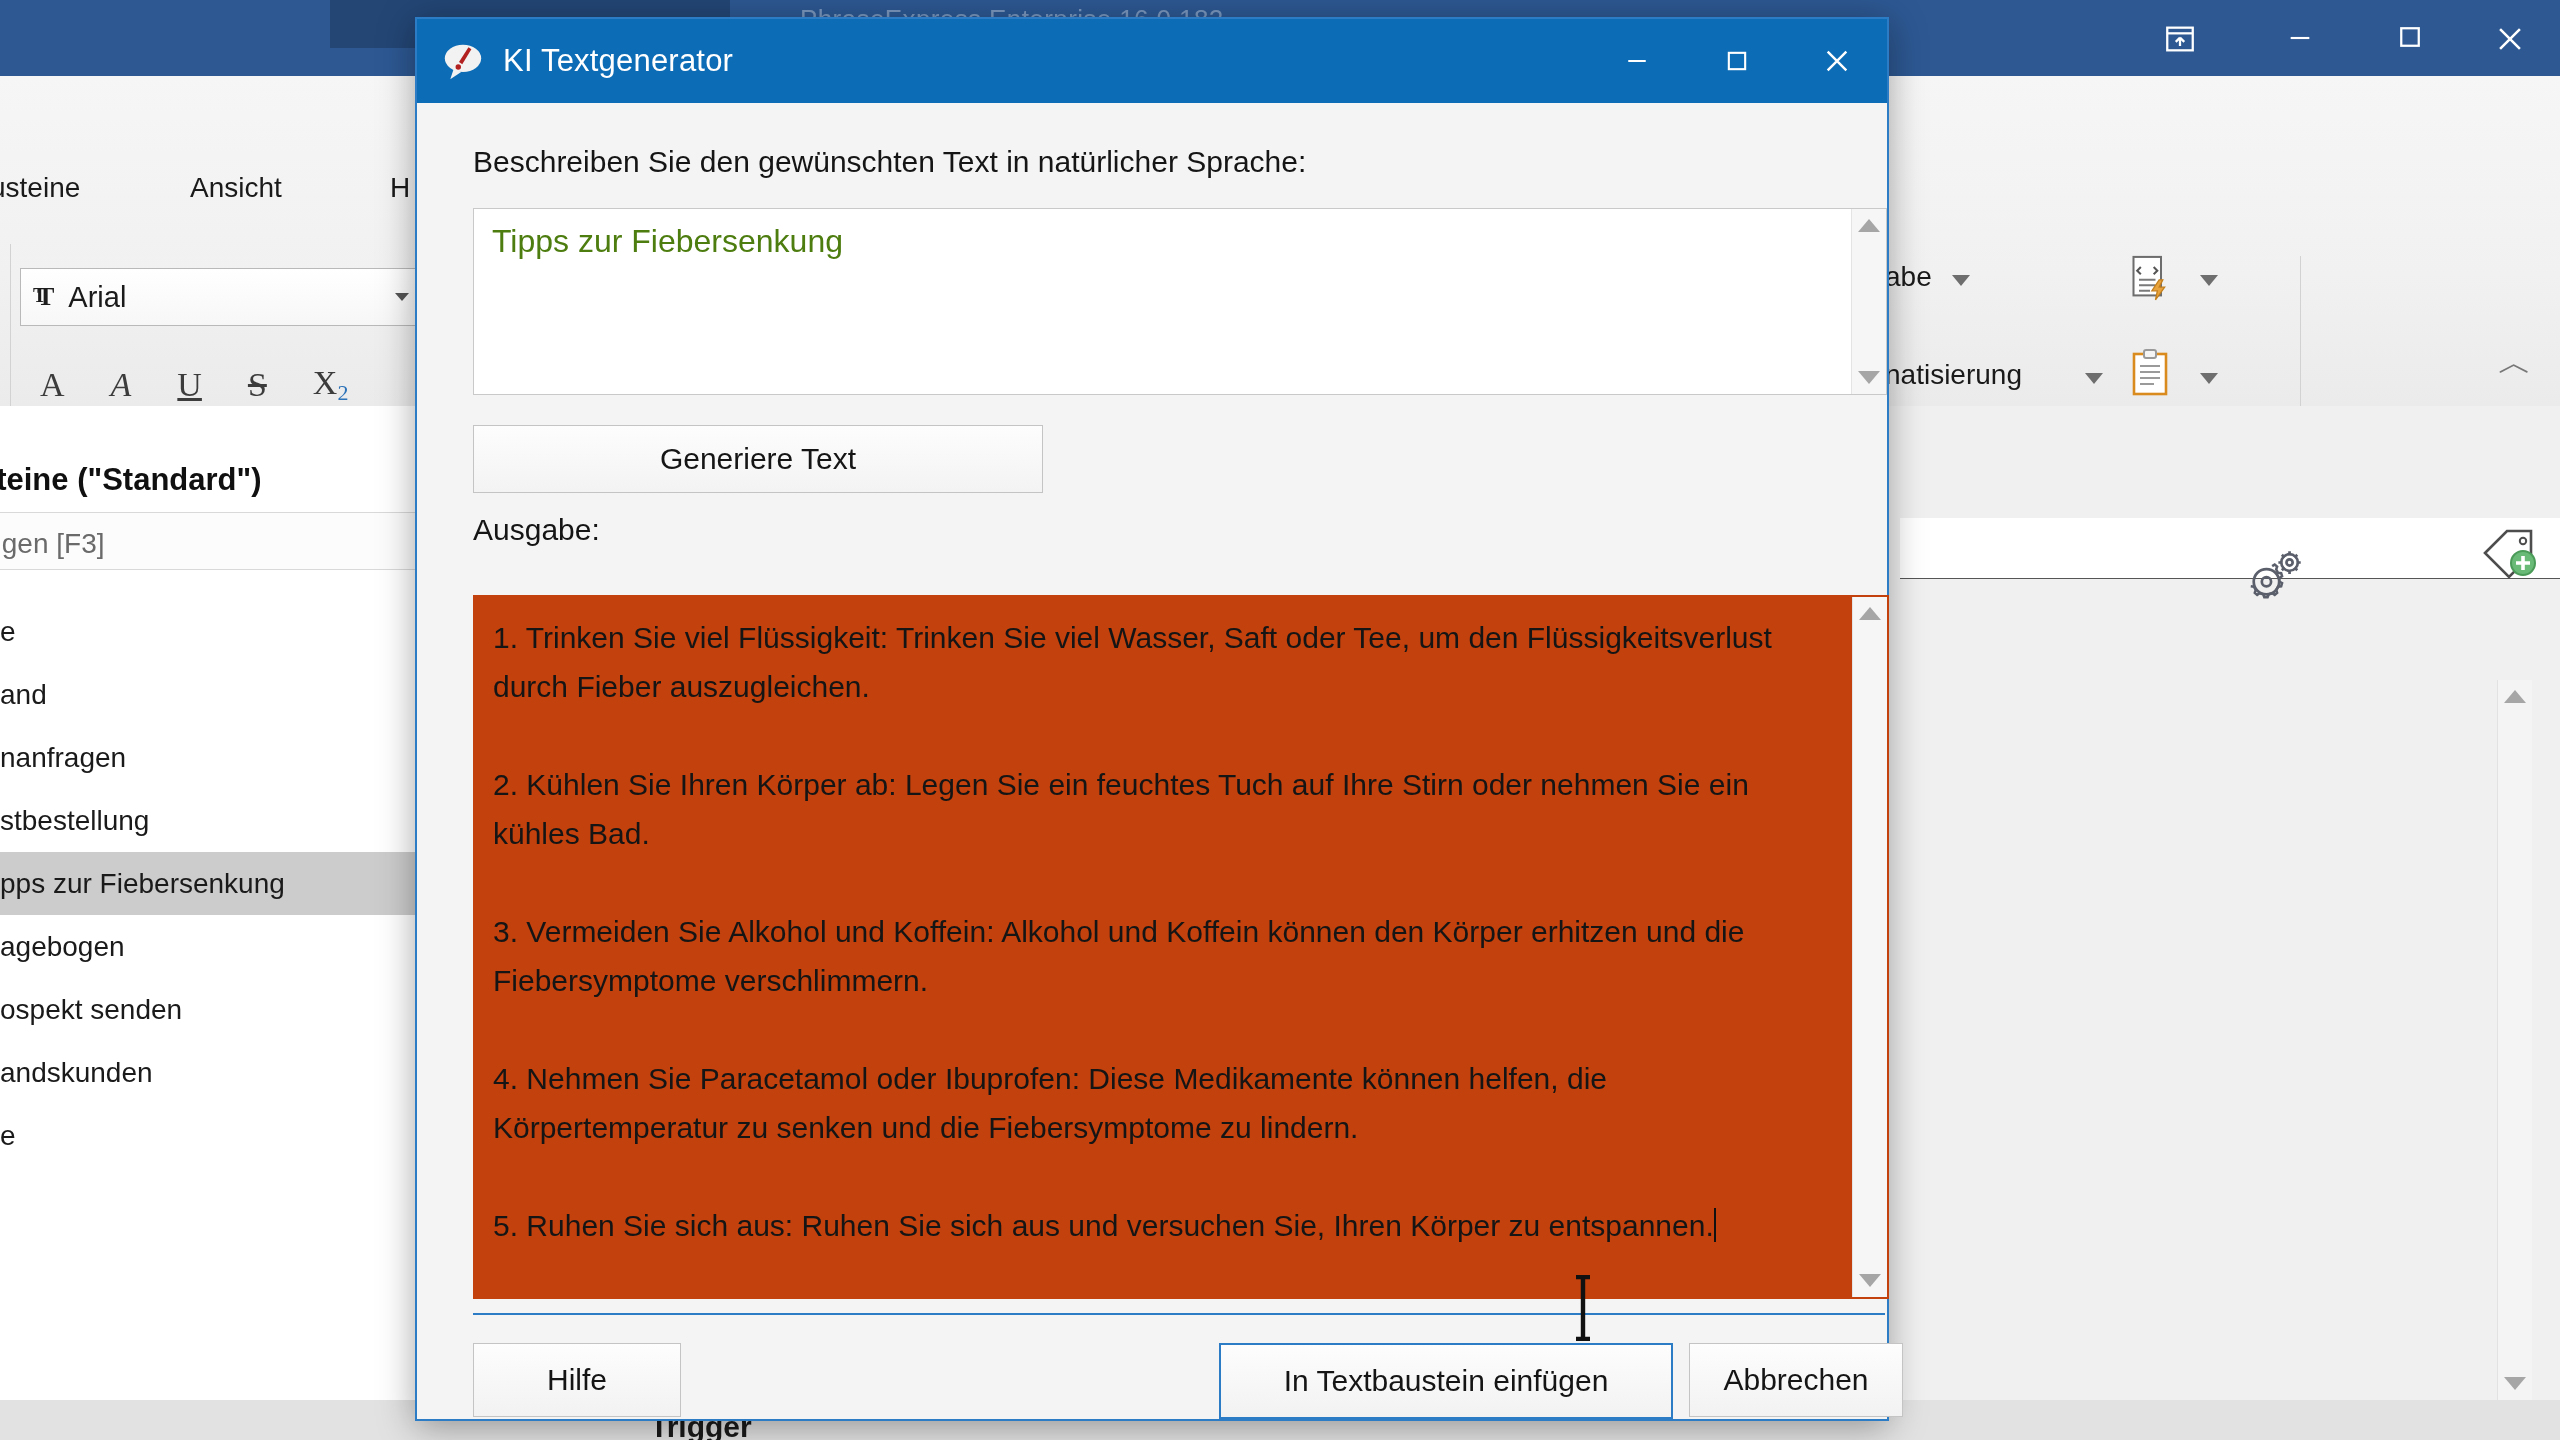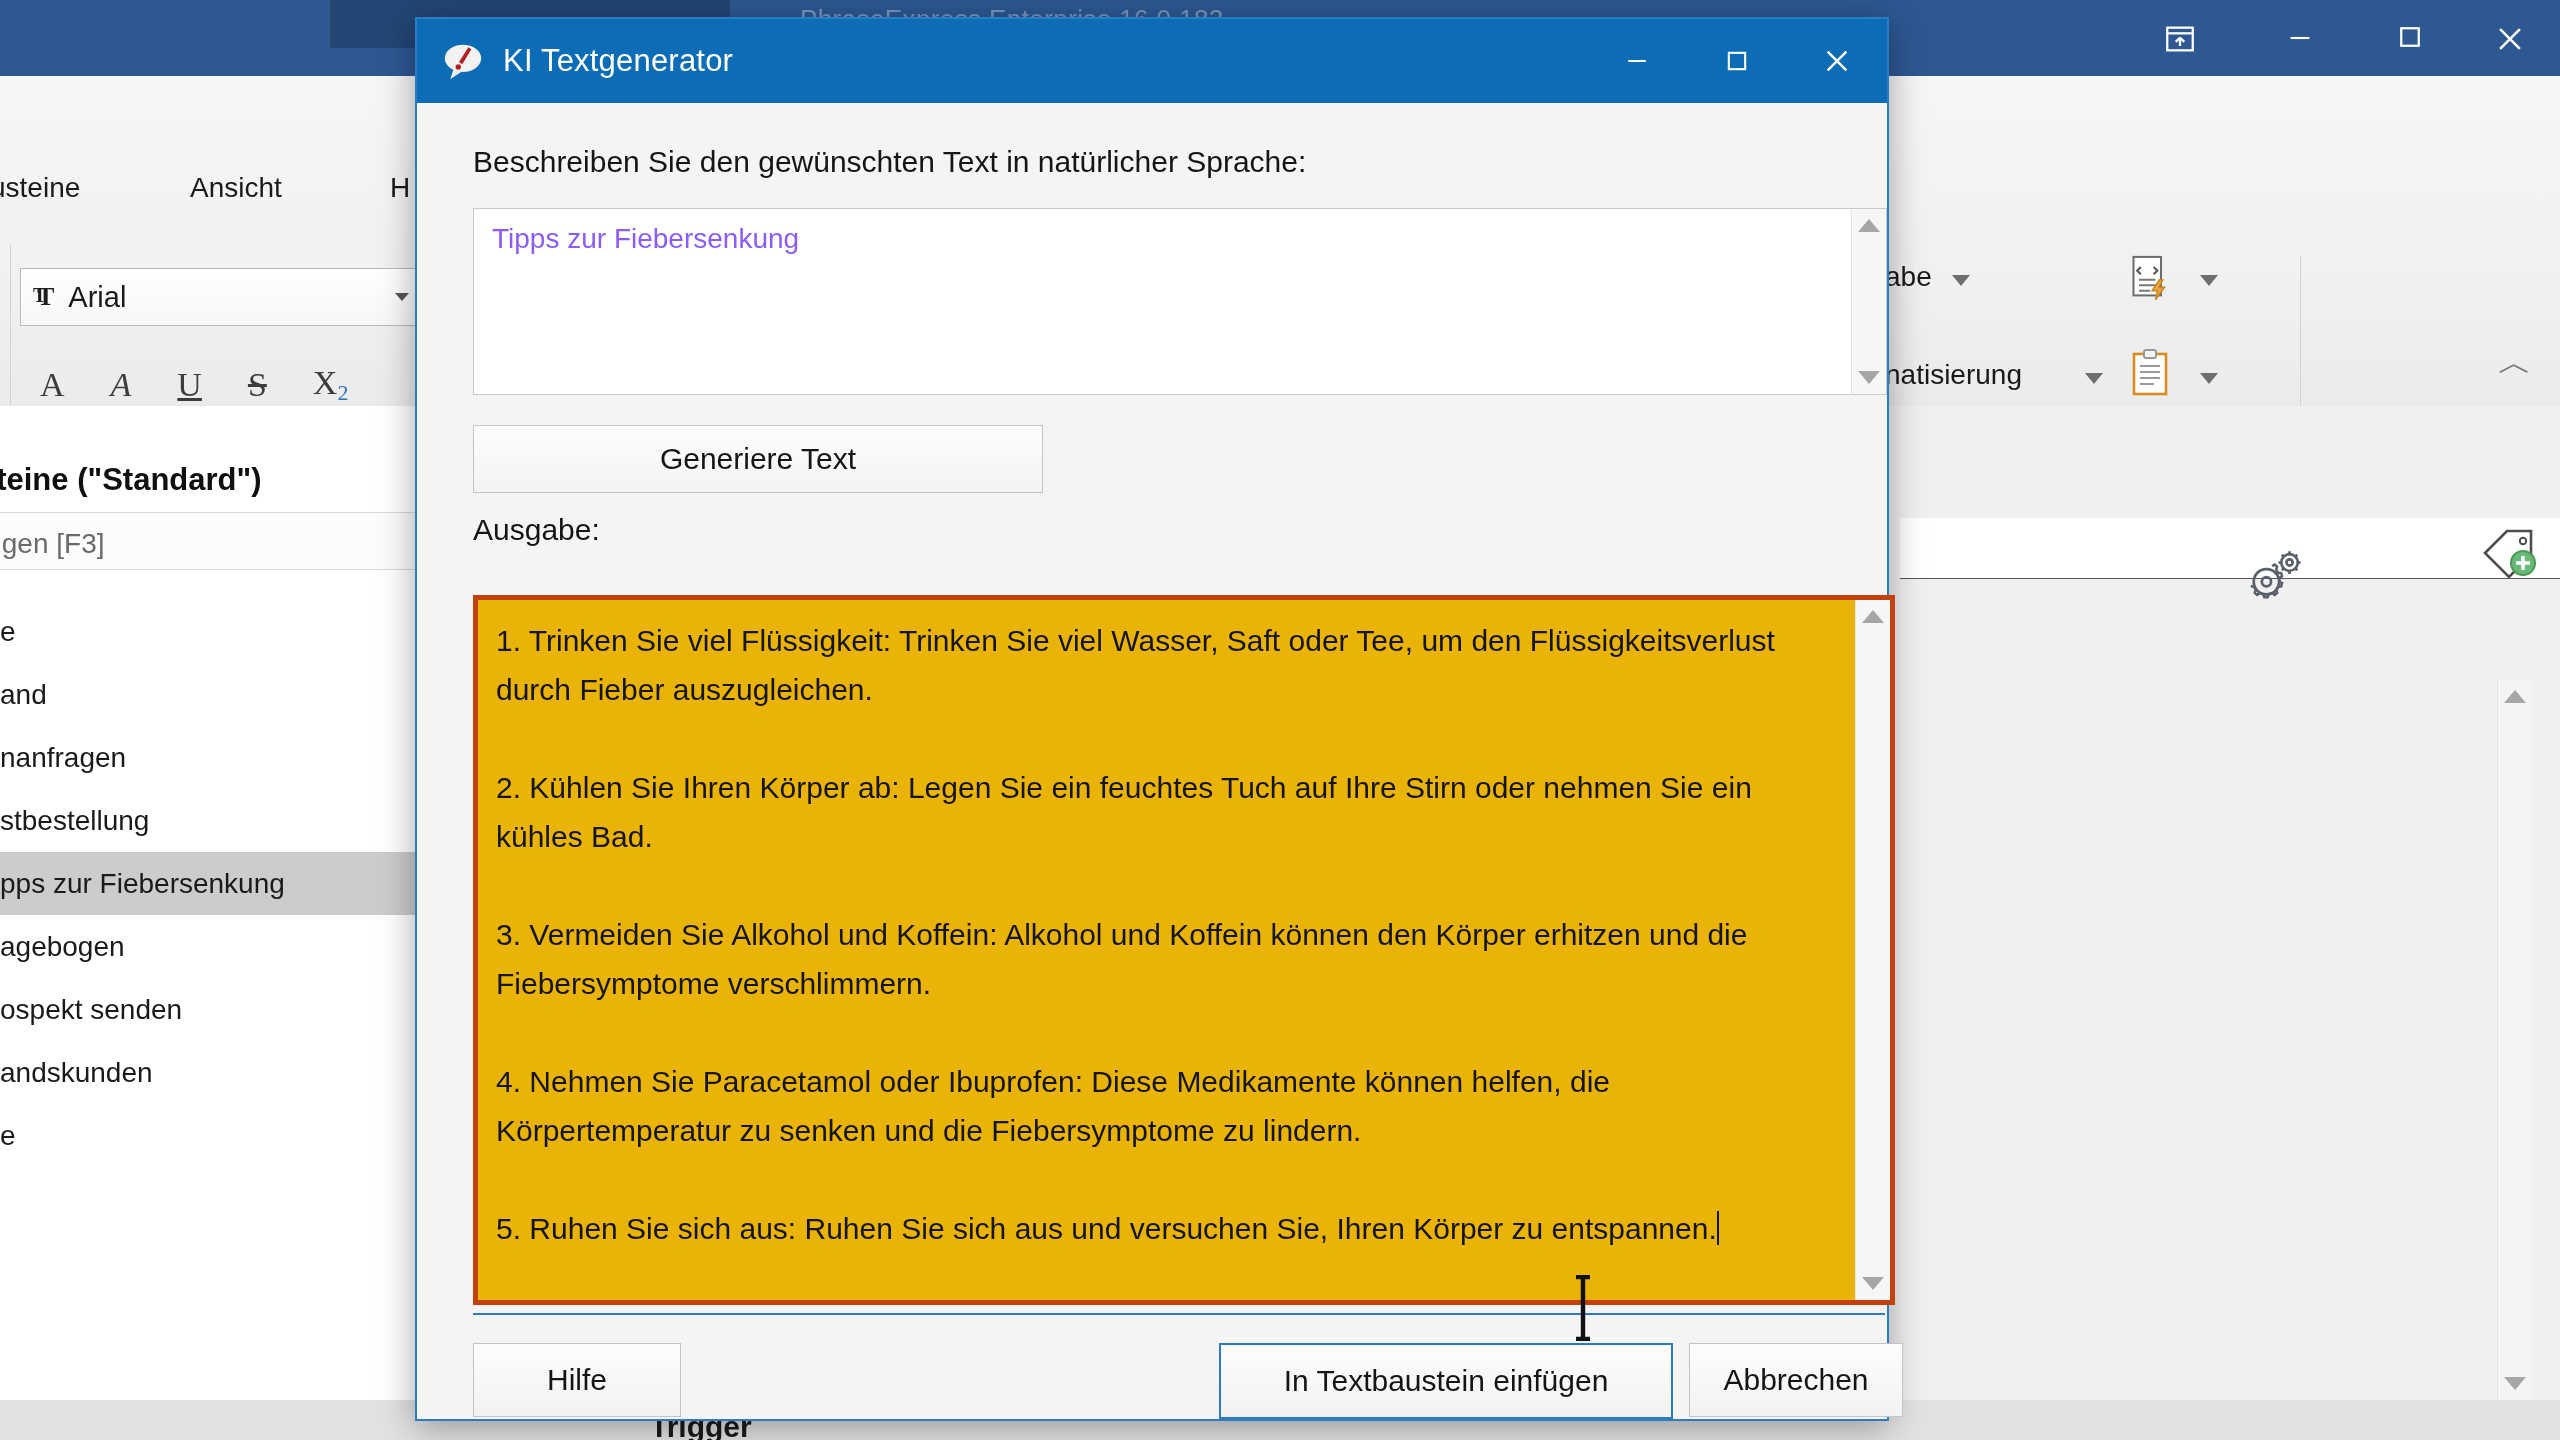--- a/index.html
+++ b/index.html
@@ -143,39 +143,39 @@
 
   .dlg-body{position:relative;height:1314px;background:#f4f4f4;margin-left:32px;}
   .lbl-prompt{
     position:absolute;left:24px;top:42px;font-size:30px;color:#151515;
   }
   .prompt-box{
     position:absolute;left:24px;top:105px;width:1412px;height:185px;
     background:#ffffff;border:1px solid #c9c9c9;
   }
   .prompt-text{
-    position:absolute;left:18px;top:14px;font-size:28px;color:#8b5cf6;
+    position:absolute;left:18px;top:14px;font-size:32px;color:#4d7c0f;
   }
   .vscroll{
     position:absolute;right:0;top:0;width:34px;height:100%;
     background:#f6f6f6;border-left:1px solid #e4e4e4;
   }
   .btn-generate{
     position:absolute;left:24px;top:322px;width:568px;height:66px;
     background:linear-gradient(to bottom,#fdfdfd,#f3f3f3);
     border:1px solid #c4c4c4;font-size:30px;color:#151515;
     display:flex;align-items:center;justify-content:center;
   }
   .gear-btn{position:absolute;left:1800px;top:446px;}
   .lbl-output{
     position:absolute;left:24px;top:410px;font-size:30px;color:#151515;
   }
   .output-box{
     position:absolute;left:24px;top:492px;width:1412px;height:700px;
-    background:#eab308;border:5px solid #c2410c;overflow:hidden;
+    background:#c2410c;border:2px solid #c2410c;overflow:hidden;
   }
   .output-text{
     position:absolute;left:18px;top:16px;width:1330px;
     font-size:30px;line-height:49px;color:#151515;white-space:pre-wrap;
   }
   .caret-bar{
     display:inline-block;width:2px;height:34px;background:#111;
     vertical-align:-6px;
   }
   .divider{

